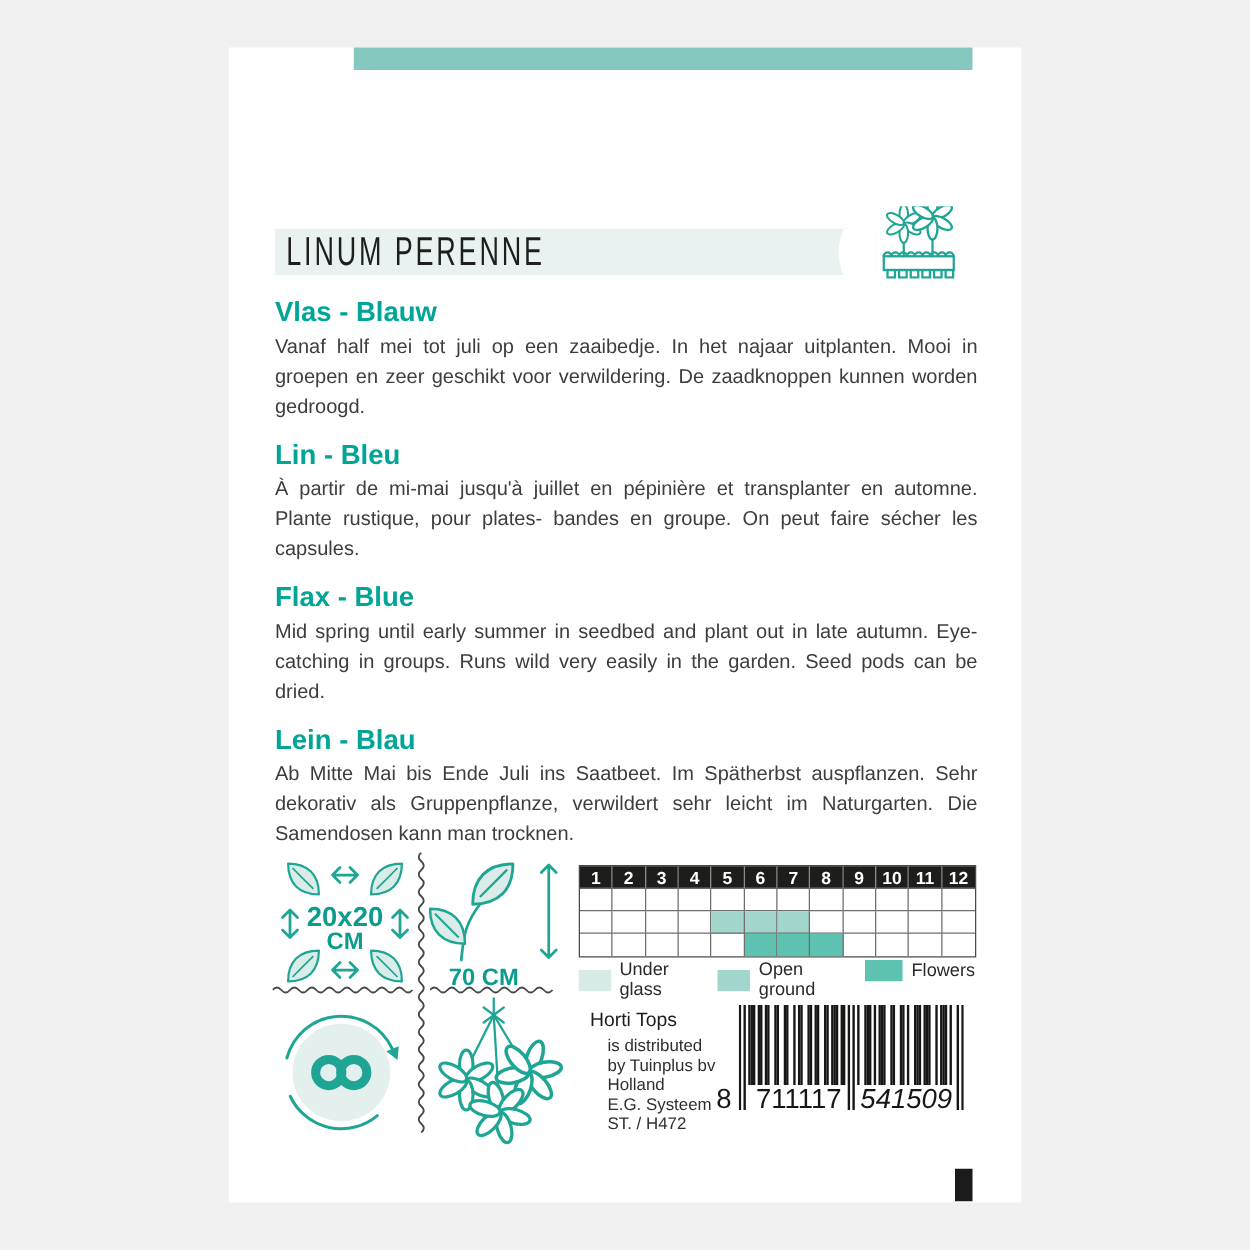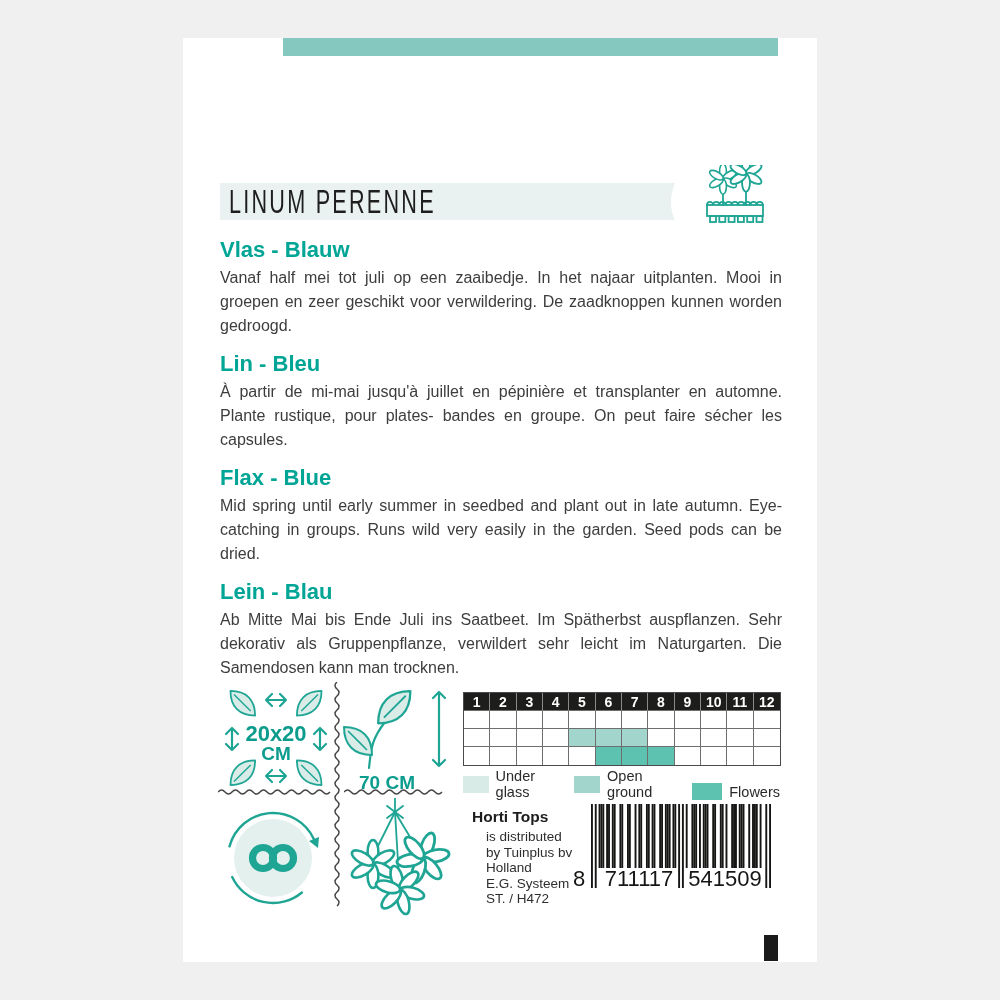--- a/index.html
+++ b/index.html
@@ -37,44 +37,44 @@
   .height-box{position:absolute;left:160px;top:650px;width:112px;height:106px;color:var(--icon-teal);}
   .height-box svg{position:absolute;left:0;top:0;width:112px;height:82px;}
   .height-label{position:absolute;left:2px;top:84px;width:84px;text-align:center;font-size:19px;font-weight:bold;color:var(--icon-label-teal);}
 
   
   .cal-grid{position:absolute;left:280px;top:654px;width:316px;display:grid;grid-template-columns:repeat(12,1fr);grid-auto-rows:18px;border:1px solid #4a4a4a;background:#fff;}
   .cal-cell{border-right:1px solid #6e6e6e;border-bottom:1px solid #6e6e6e;}
   .cal-cell:nth-child(12n){border-right:none;}
   .cal-cell:nth-last-child(-n+12){border-bottom:none;}
   .cal-head{background:var(--calendar-header-bg);color:#fff;font-weight:bold;font-size:14px;display:flex;align-items:center;justify-content:center;border-right:1px solid #8a8a8a;}
-  .cal-legend{position:absolute;left:280px;top:730px;width:330px;display:flex;align-items:flex-end;font-size:14.5px;color:#2a2a2a;}
+  .cal-legend{position:absolute;left:280px;top:730px;width:330px;display:flex;align-items:flex-start;font-size:14.5px;color:#2a2a2a;}
   .legend-item{display:flex;align-items:center;margin-right:13px;}
   .legend-swatch{width:30px;height:17px;margin-right:7px;}
 
   
   .cycle-box{position:absolute;left:42px;top:770px;width:96px;height:98px;color:var(--icon-teal);}
   .cycle-box svg{position:absolute;inset:0;width:96px;height:98px;}
 
   
   .bunch-box{position:absolute;left:160px;top:760px;width:108px;height:120px;color:var(--icon-teal);}
   .bunch-box svg{position:absolute;inset:0;width:108px;height:120px;}
 
   
   .distributor{position:absolute;left:289px;top:770px;width:110px;color:#2e2e2e;}
-  .distributor .dist-name{font-size:15.5px;font-weight:bold;color:#1d1d1d;margin-bottom:3px;}
+  .distributor .dist-name{font-size:15.5px;font-weight:normal;color:#1d1d1d;margin-bottom:3px;}
   .distributor .dist-line{font-size:13.5px;line-height:15.5px;padding-left:14px;}
 
   
   .barcode{position:absolute;left:390px;top:766px;width:208px;height:94px;}
   .barcode svg{position:absolute;left:18px;top:0;width:180px;height:84px;}
   .bc-digit{position:absolute;font-size:22px;color:#161615;top:62px;}
   #bc-d0{left:0;}
   #bc-d1{left:24px;width:84px;text-align:center;}
-  #bc-d2{left:110px;width:84px;text-align:center;}
+  #bc-d2{left:110px;width:84px;text-align:center;font-style:italic;}
 
   .black-mark{position:absolute;left:581px;top:897px;width:14px;height:26px;background:#1b1b1b;}
 </style>
 </head>
 <body>
 
 <svg width="0" height="0" style="position:absolute" aria-hidden="true">
   <defs>
     <g id="leaf-shape" stroke="currentColor" stroke-width="2" fill="var(--leaf-fill)" stroke-linejoin="round">
       <path d="M1,29 C1,11 11,1 29,1 C29,19 19,29 1,29 Z"></path>

